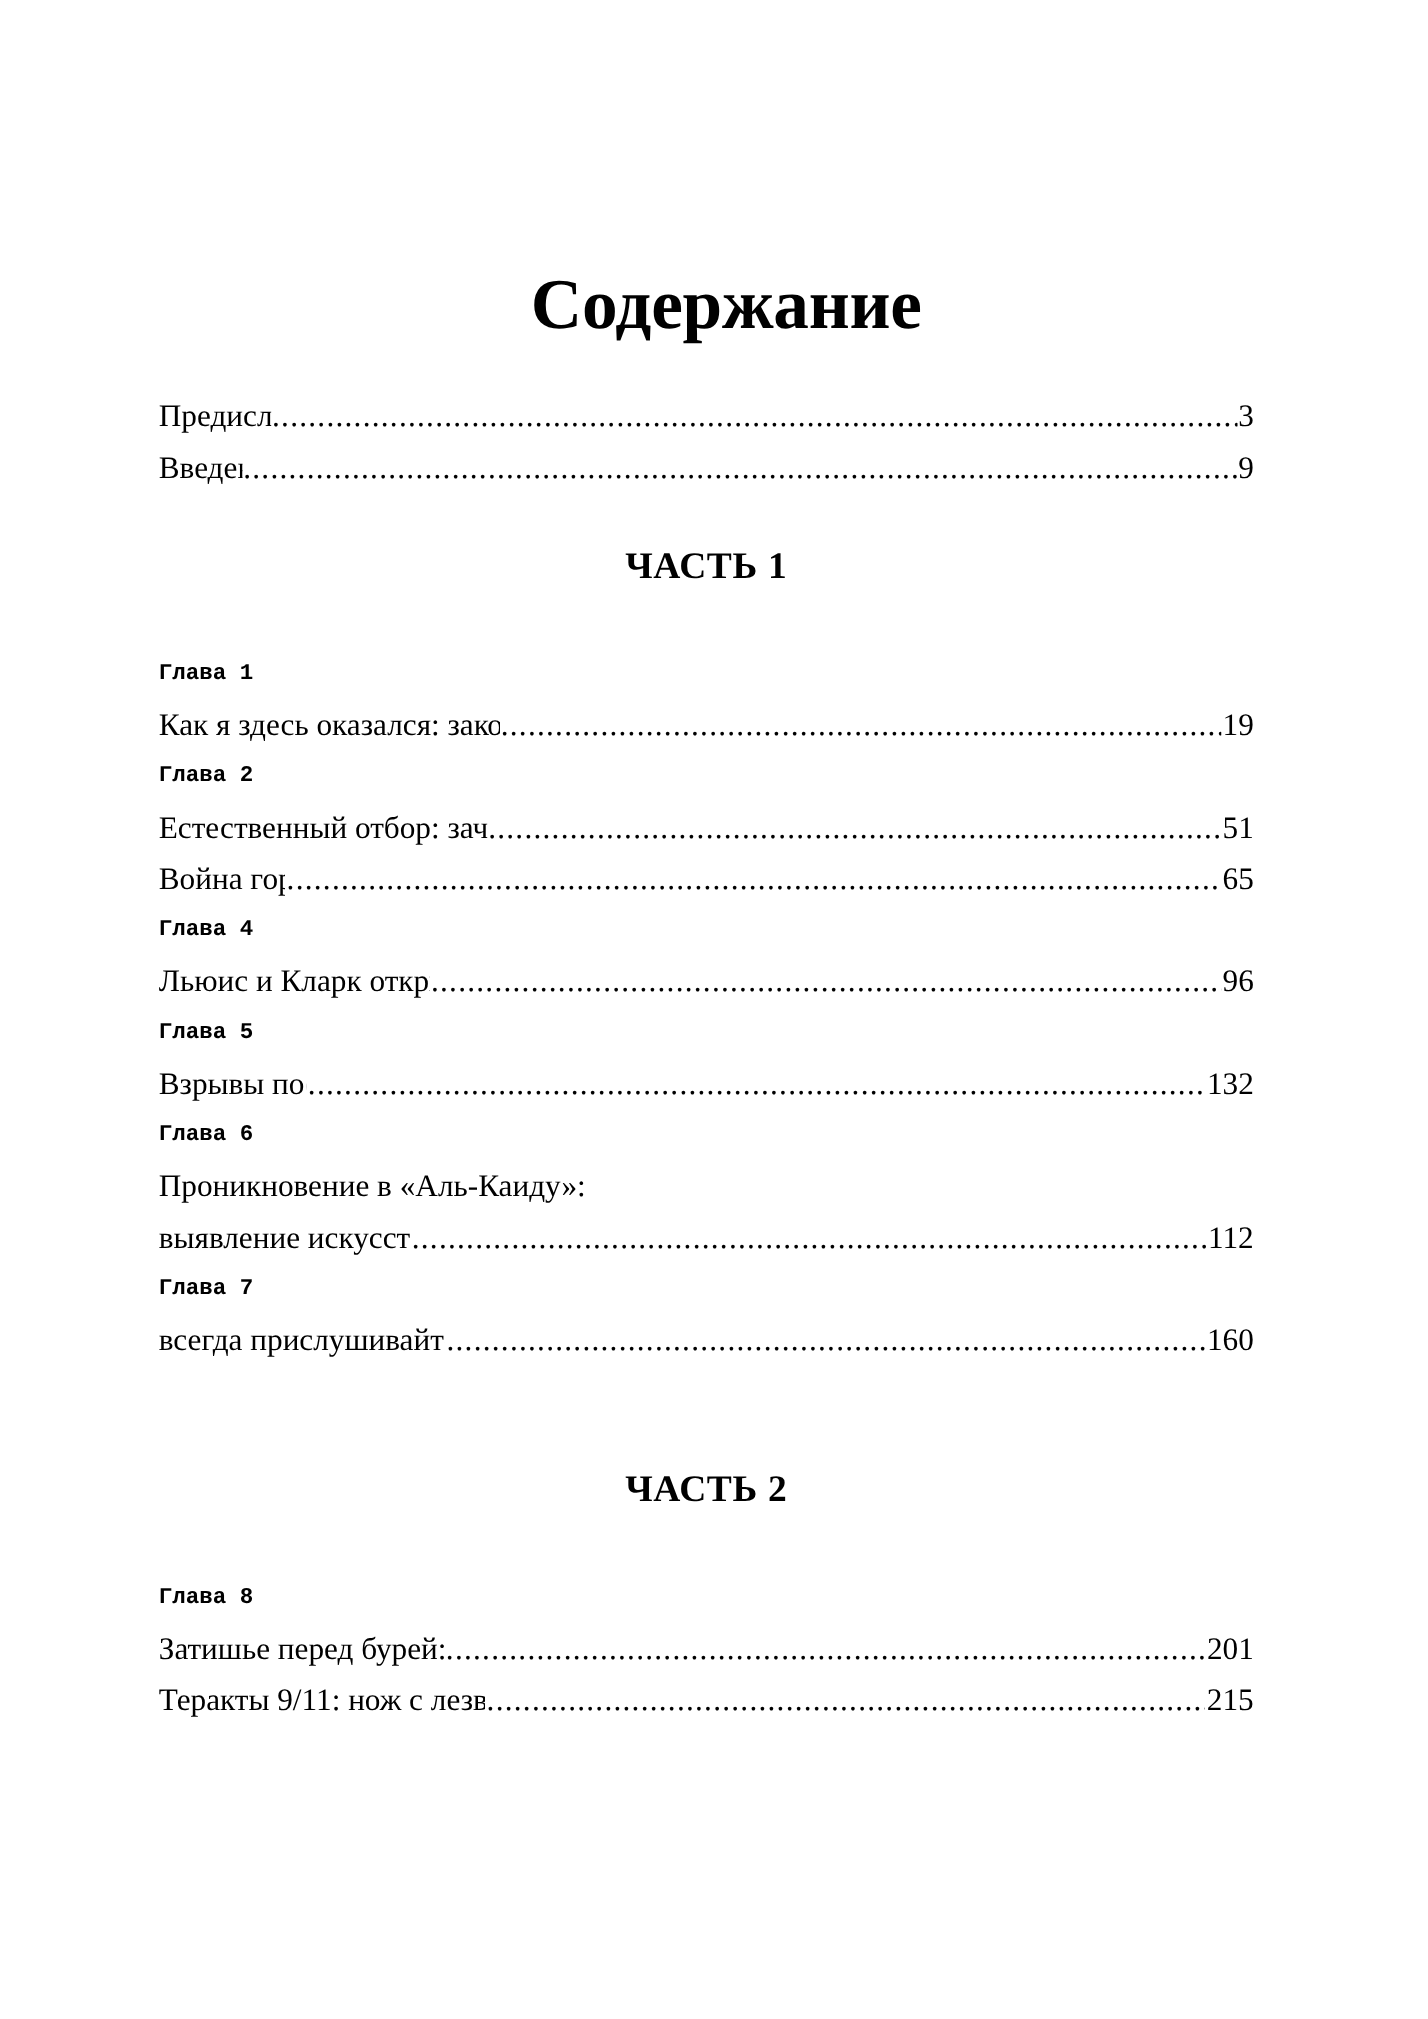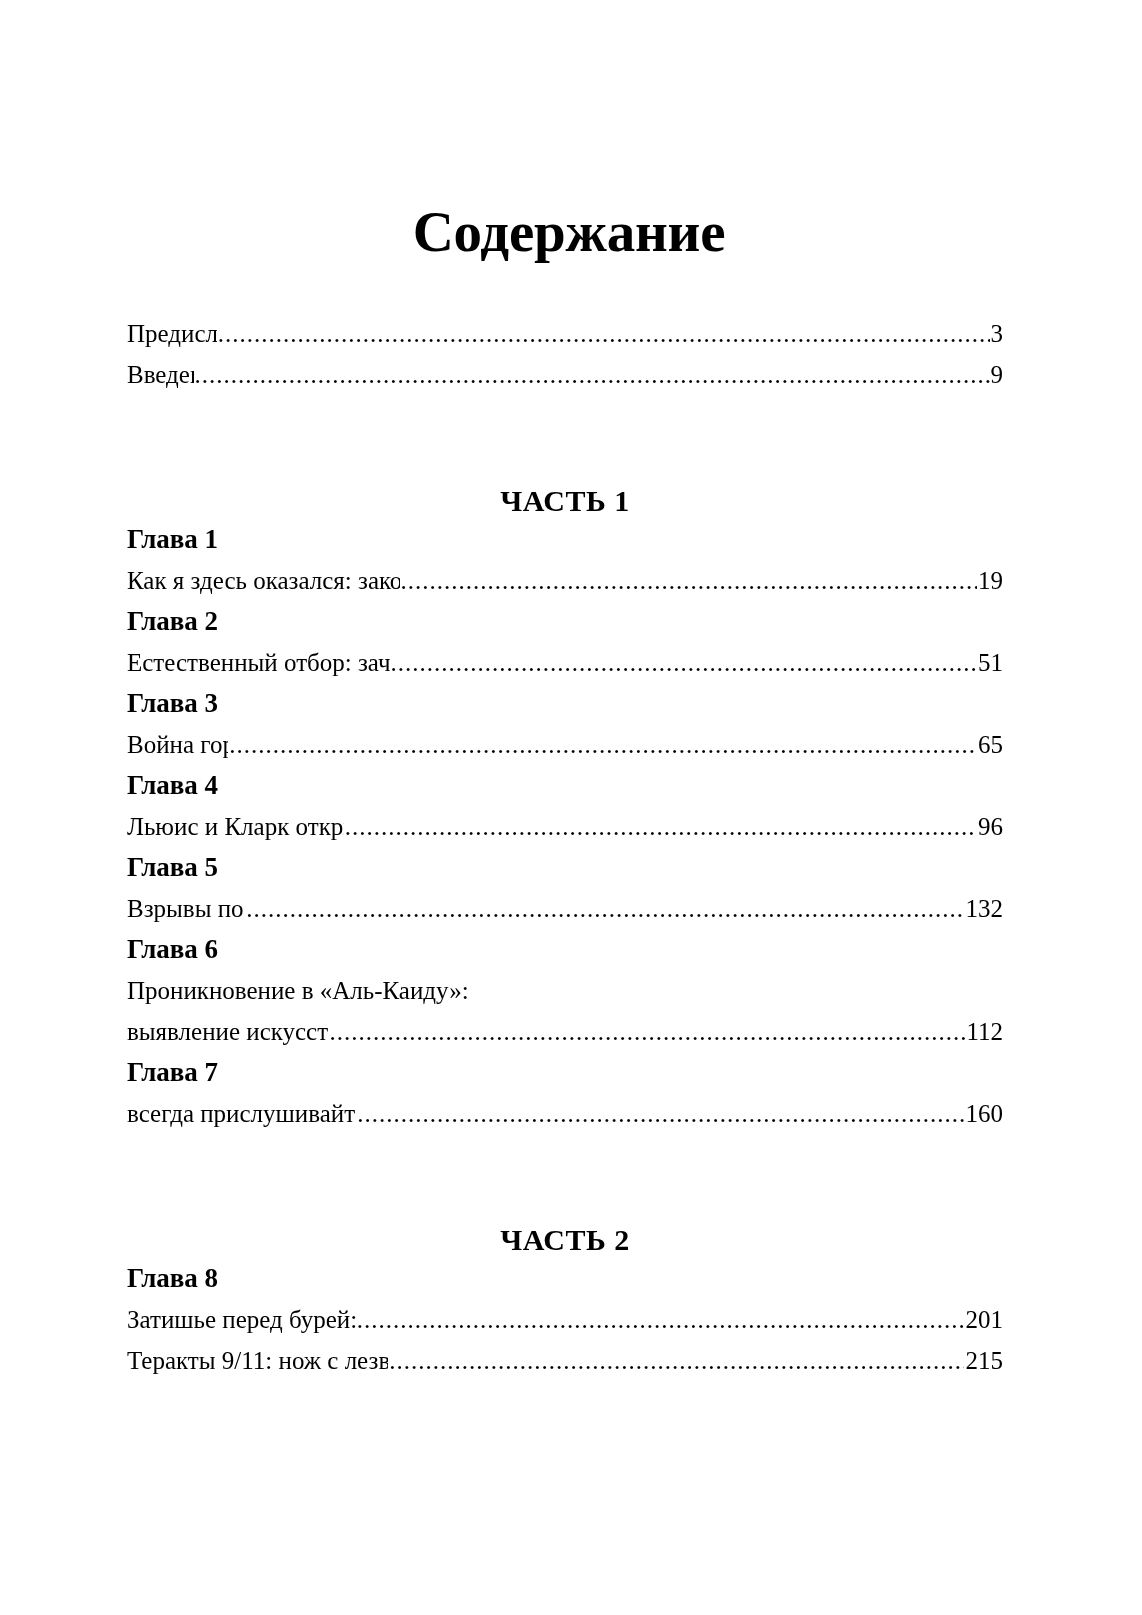--- a/index.html
+++ b/index.html
@@ -27,21 +27,21 @@
 
   .content {
     position: absolute;
     left: 127px;
     top: 0;
     width: 876px;   
   }
 
   
   .doc-title {
-    margin: 4px;
+    margin: 16px;
     padding: 0;
     text-align: center;
     font-weight: bold;
     font-size: 57px;
     line-height: 1;
     letter-spacing: -0.2px;
     position: absolute;
     left: 0;
     top: 199px;
     width: 876px;
@@ -58,44 +58,44 @@
   
   .part-heading {
     position: absolute;
     left: 0;
     width: 876px;
     text-align: center;
     font-weight: bold;
     font-size: 30px;
     line-height: 1;
     letter-spacing: 0.5px;
-    margin-top: 48px;
   }
   .part-heading.p1 { top: 438px; }
   .part-heading.p2 { top: 1177px; }
 
   
   .chapters-1 {
     position: absolute;
     left: 0;
     top: 519px;
     width: 876px;
   }
   .chapters-2 {
     position: absolute;
     left: 0;
     top: 1258px;
     width: 876px;
   }
 
   .chapter-label {
     font-weight: bold;
-    font-size: 27px;
+    font-size: 18px;
     line-height: 41px;
     white-space: nowrap;
+    font-family: Liberation Mono, monospace;
   }
 
   
   .toc-line {
     display: flex;
     align-items: baseline;
     font-size: 25px;
     line-height: 41px;
     width: 100%;
     white-space: nowrap;
@@ -151,21 +151,20 @@
           <span class="toc-text">Как я здесь оказался: закономерности ретроспективы</span>
           <span class="leader"></span>
           <span class="toc-page">19</span>
         </div>
         <div class="chapter-label">Глава 2</div>
         <div class="toc-line">
           <span class="toc-text">Естественный отбор: зачисление в отряд «Дельта»</span>
           <span class="leader"></span>
           <span class="toc-page">51</span>
         </div>
-        <div class="chapter-label">Глава 3</div>
         <div class="toc-line">
           <span class="toc-text">Война гориллы</span>
           <span class="leader"></span>
           <span class="toc-page">65</span>
         </div>
         <div class="chapter-label">Глава 4</div>
         <div class="toc-line">
           <span class="toc-text">Льюис и Кларк открывают Бен Ладена</span>
           <span class="leader"></span>
           <span class="toc-page">96</span>

